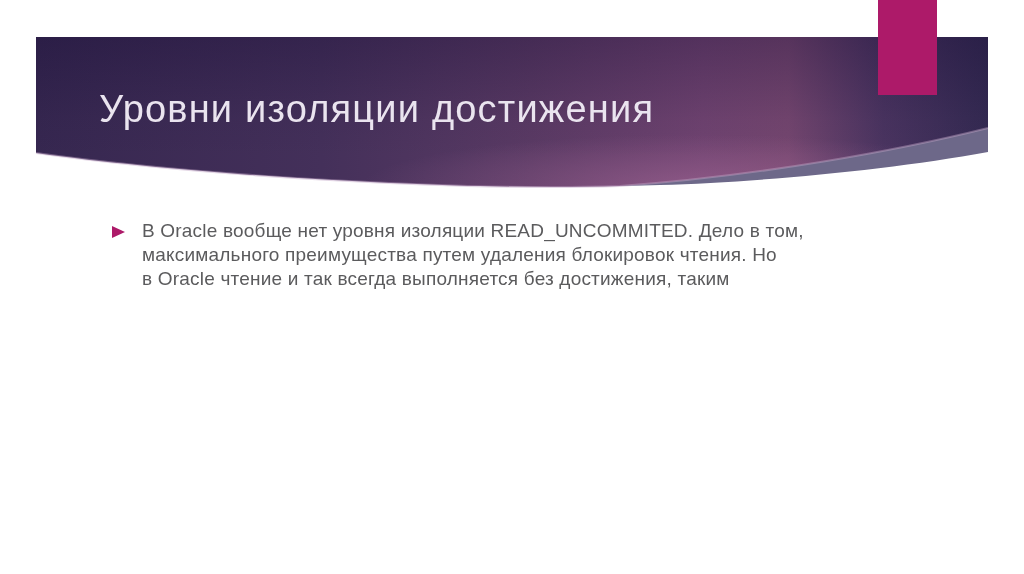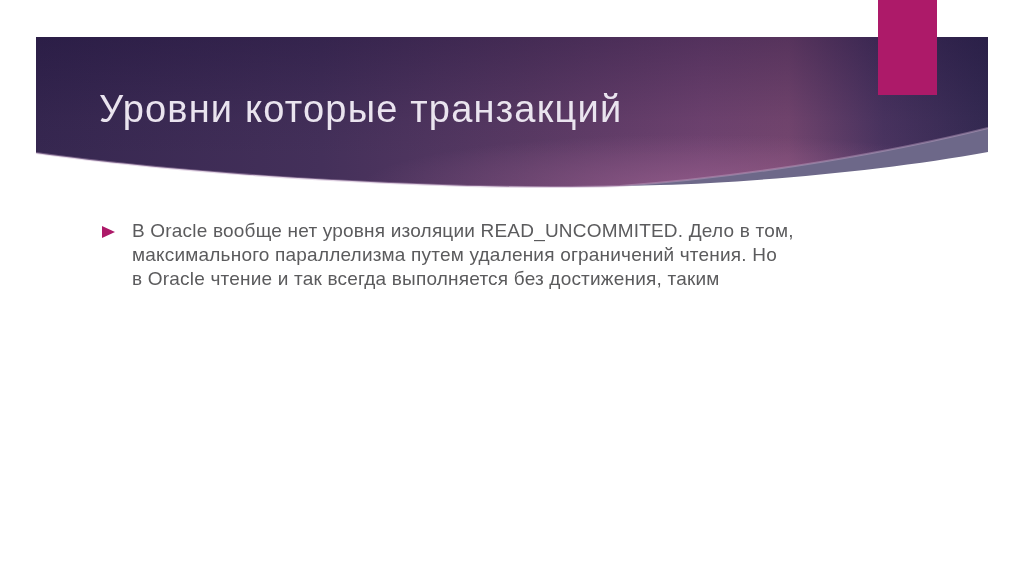--- a/index.html
+++ b/index.html
@@ -29,21 +29,21 @@
     left: 99px;
     top: 88px;
     font-size: 38px;
     font-weight: 400;
     letter-spacing: 1.2px;
     color: var(--title-text, #EAE4EF);
     white-space: nowrap;
   }
   .bullet-list {
     position: absolute;
-    left: 102px;
+    left: 112px;
     top: 219px;
     width: 760px;
   }
   .bullet-item {
     position: relative;
     padding-left: 30px;
   }
   .bullet-triangle {
     position: absolute;
     left: 0;
@@ -94,24 +94,24 @@
 
     <path d="M36,37 L988,37 L988,128 C900,150 760,176 620,186 C460,191 200,176 36,153 Z" fill="url(#bannerGrad)"></path>
     <path d="M36,37 L988,37 L988,128 C900,150 760,176 620,186 C460,191 200,176 36,153 Z" fill="url(#bannerGlow)"></path>
     <path d="M36,37 L988,37 L988,128 C900,150 760,176 620,186 C460,191 200,176 36,153 Z" fill="url(#topShade)"></path>
 
     <path d="M988,128 C900,150 760,176 620,186 C460,191 200,176 36,153" fill="none" stroke="#C2A4C6" stroke-opacity="0.45" stroke-width="2"></path>
 
     <rect x="878" y="0" width="59" height="95" style="fill: var(--accent-pink, #AD1A69);"></rect>
   </svg>
 
-  <div class="slide-title">Уровни которые транзакций</div>
+  <div class="slide-title">Уровни изоляции достижения</div>
 
   <div class="bullet-list">
     <div class="bullet-item">
       <span class="bullet-triangle"></span>
       <span class="bullet-text-line">В Oracle вообще нет уровня изоляции READ_UNCOMMITED. Дело в том,</span>
-      <span class="bullet-text-line">максимального параллелизма путем удаления ограничений чтения. Но</span>
+      <span class="bullet-text-line">максимального преимущества путем удаления блокировок чтения. Но</span>
       <span class="bullet-text-line">в Oracle чтение и так всегда выполняется без достижения, таким</span>
     </div>
   </div>
 
 </div>
 
 </body></html>

